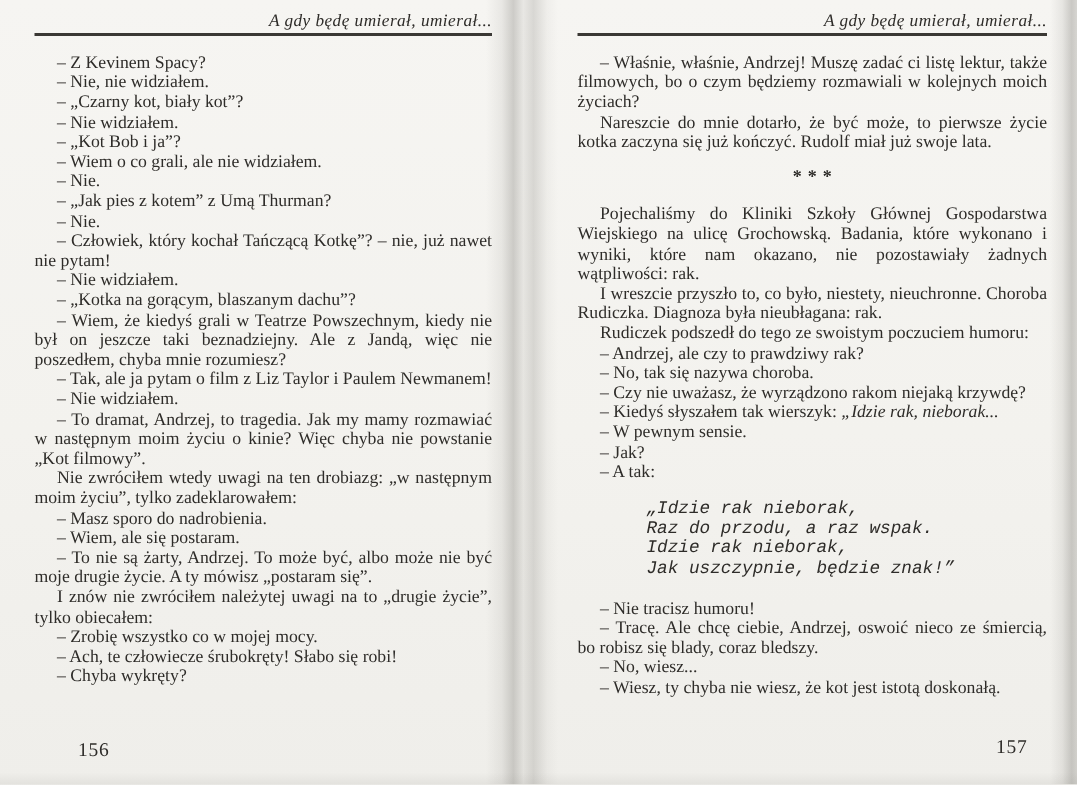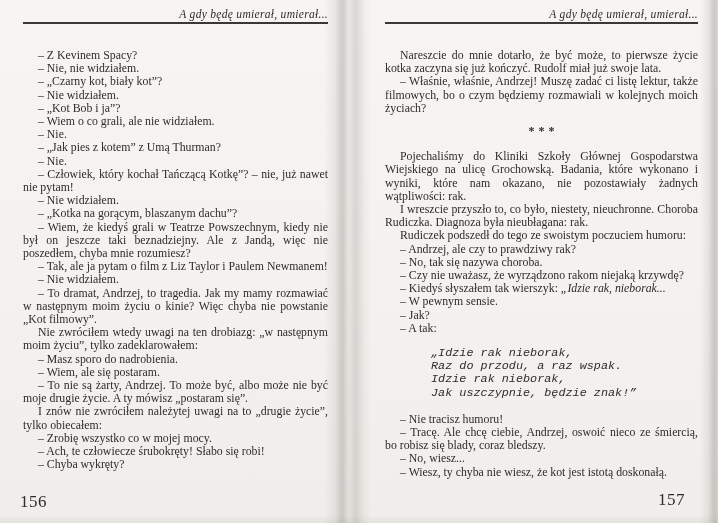--- a/index.html
+++ b/index.html
@@ -45,41 +45,41 @@
   .page.right { left: 385px; width: 313px; }
   .running-head {
     padding-top: 8px;
     text-align: right;
     font-style: italic;
     font-size: 11.5px;
     letter-spacing: 0.3px;
   }
   .head-rule { border-bottom: 2px solid #3a3834; margin-top: 2px; }
   .body {
-    margin-top: 25px;
+    margin-top: 11px;
     font-size: 11.8px;
     line-height: 13.2px;
     text-align: justify;
   }
   .para { margin: 0; text-indent: 15px; }
   .sep {
     text-align: center;
     margin: 10px 0 12px 0;
     font-weight: bold;
     font-size: 12px;
     letter-spacing: 4px;
     text-indent: 4px;
   }
   .poem {
     font-style: italic;
     margin: 12px 0 13px 46px;
   }
   .poem-line { white-space: nowrap; font-family: Liberation Mono, monospace; }
   .it { font-style: italic; }
-  .pagenum { position: absolute; font-size: 17px; letter-spacing: 0.5px; }
+  .pagenum { position: absolute; font-size: 13px; letter-spacing: 0.5px; margin-left: 32px; }
   .page.left  .pagenum { left: -3px; top: 492px; }
   .page.right .pagenum { right: 13px; top: 490px; }
 </style>
 </head>
 <body>
 
 <div class="scan">
 
   <div class="page left">
     <div class="running-head">A gdy będę umierał, umierał...</div>
@@ -110,22 +110,22 @@
         <p class="para">– Ach, te człowiecze śrubokręty! Słabo się robi!</p>
         <p class="para">– Chyba wykręty?</p>
       </div>
     <div class="pagenum">156</div>
   </div>
 
   <div class="page right">
     <div class="running-head">A gdy będę umierał, umierał...</div>
     <div class="head-rule"></div>
     <div class="body" id="body-1">
+        <p class="para">– Właśnie, właśnie, Andrzej! Muszę zadać ci listę lektur, także filmowych, bo o czym będziemy rozmawiali w kolejnych moich życiach?</p>
         <p class="para">Nareszcie do mnie dotarło, że być może, to pierwsze życie kotka zaczyna się już kończyć. Rudolf miał już swoje lata.</p>
-        <p class="para">– Właśnie, właśnie, Andrzej! Muszę zadać ci listę lektur, także filmowych, bo o czym będziemy rozmawiali w kolejnych moich życiach?</p>
         <div class="sep">***</div>
         <p class="para">Pojechaliśmy do Kliniki Szkoły Głównej Gospodarstwa Wiejskiego na ulicę Grochowską. Badania, które wykonano i wyniki, które nam okazano, nie pozostawiały żadnych wątpliwości: rak.</p>
         <p class="para">I wreszcie przyszło to, co było, niestety, nieuchronne. Choroba Rudiczka. Diagnoza była nieubłagana: rak.</p>
         <p class="para">Rudiczek podszedł do tego ze swoistym poczuciem humoru:</p>
         <p class="para">– Andrzej, ale czy to prawdziwy rak?</p>
         <p class="para">– No, tak się nazywa choroba.</p>
         <p class="para">– Czy nie uważasz, że wyrządzono rakom niejaką krzywdę?</p>
         <p class="para"><span>– Kiedyś słyszałem tak wierszyk: </span><span class="it">„Idzie rak, nieborak...</span></p>
         <p class="para">– W pewnym sensie.</p>
         <p class="para">– Jak?</p>

